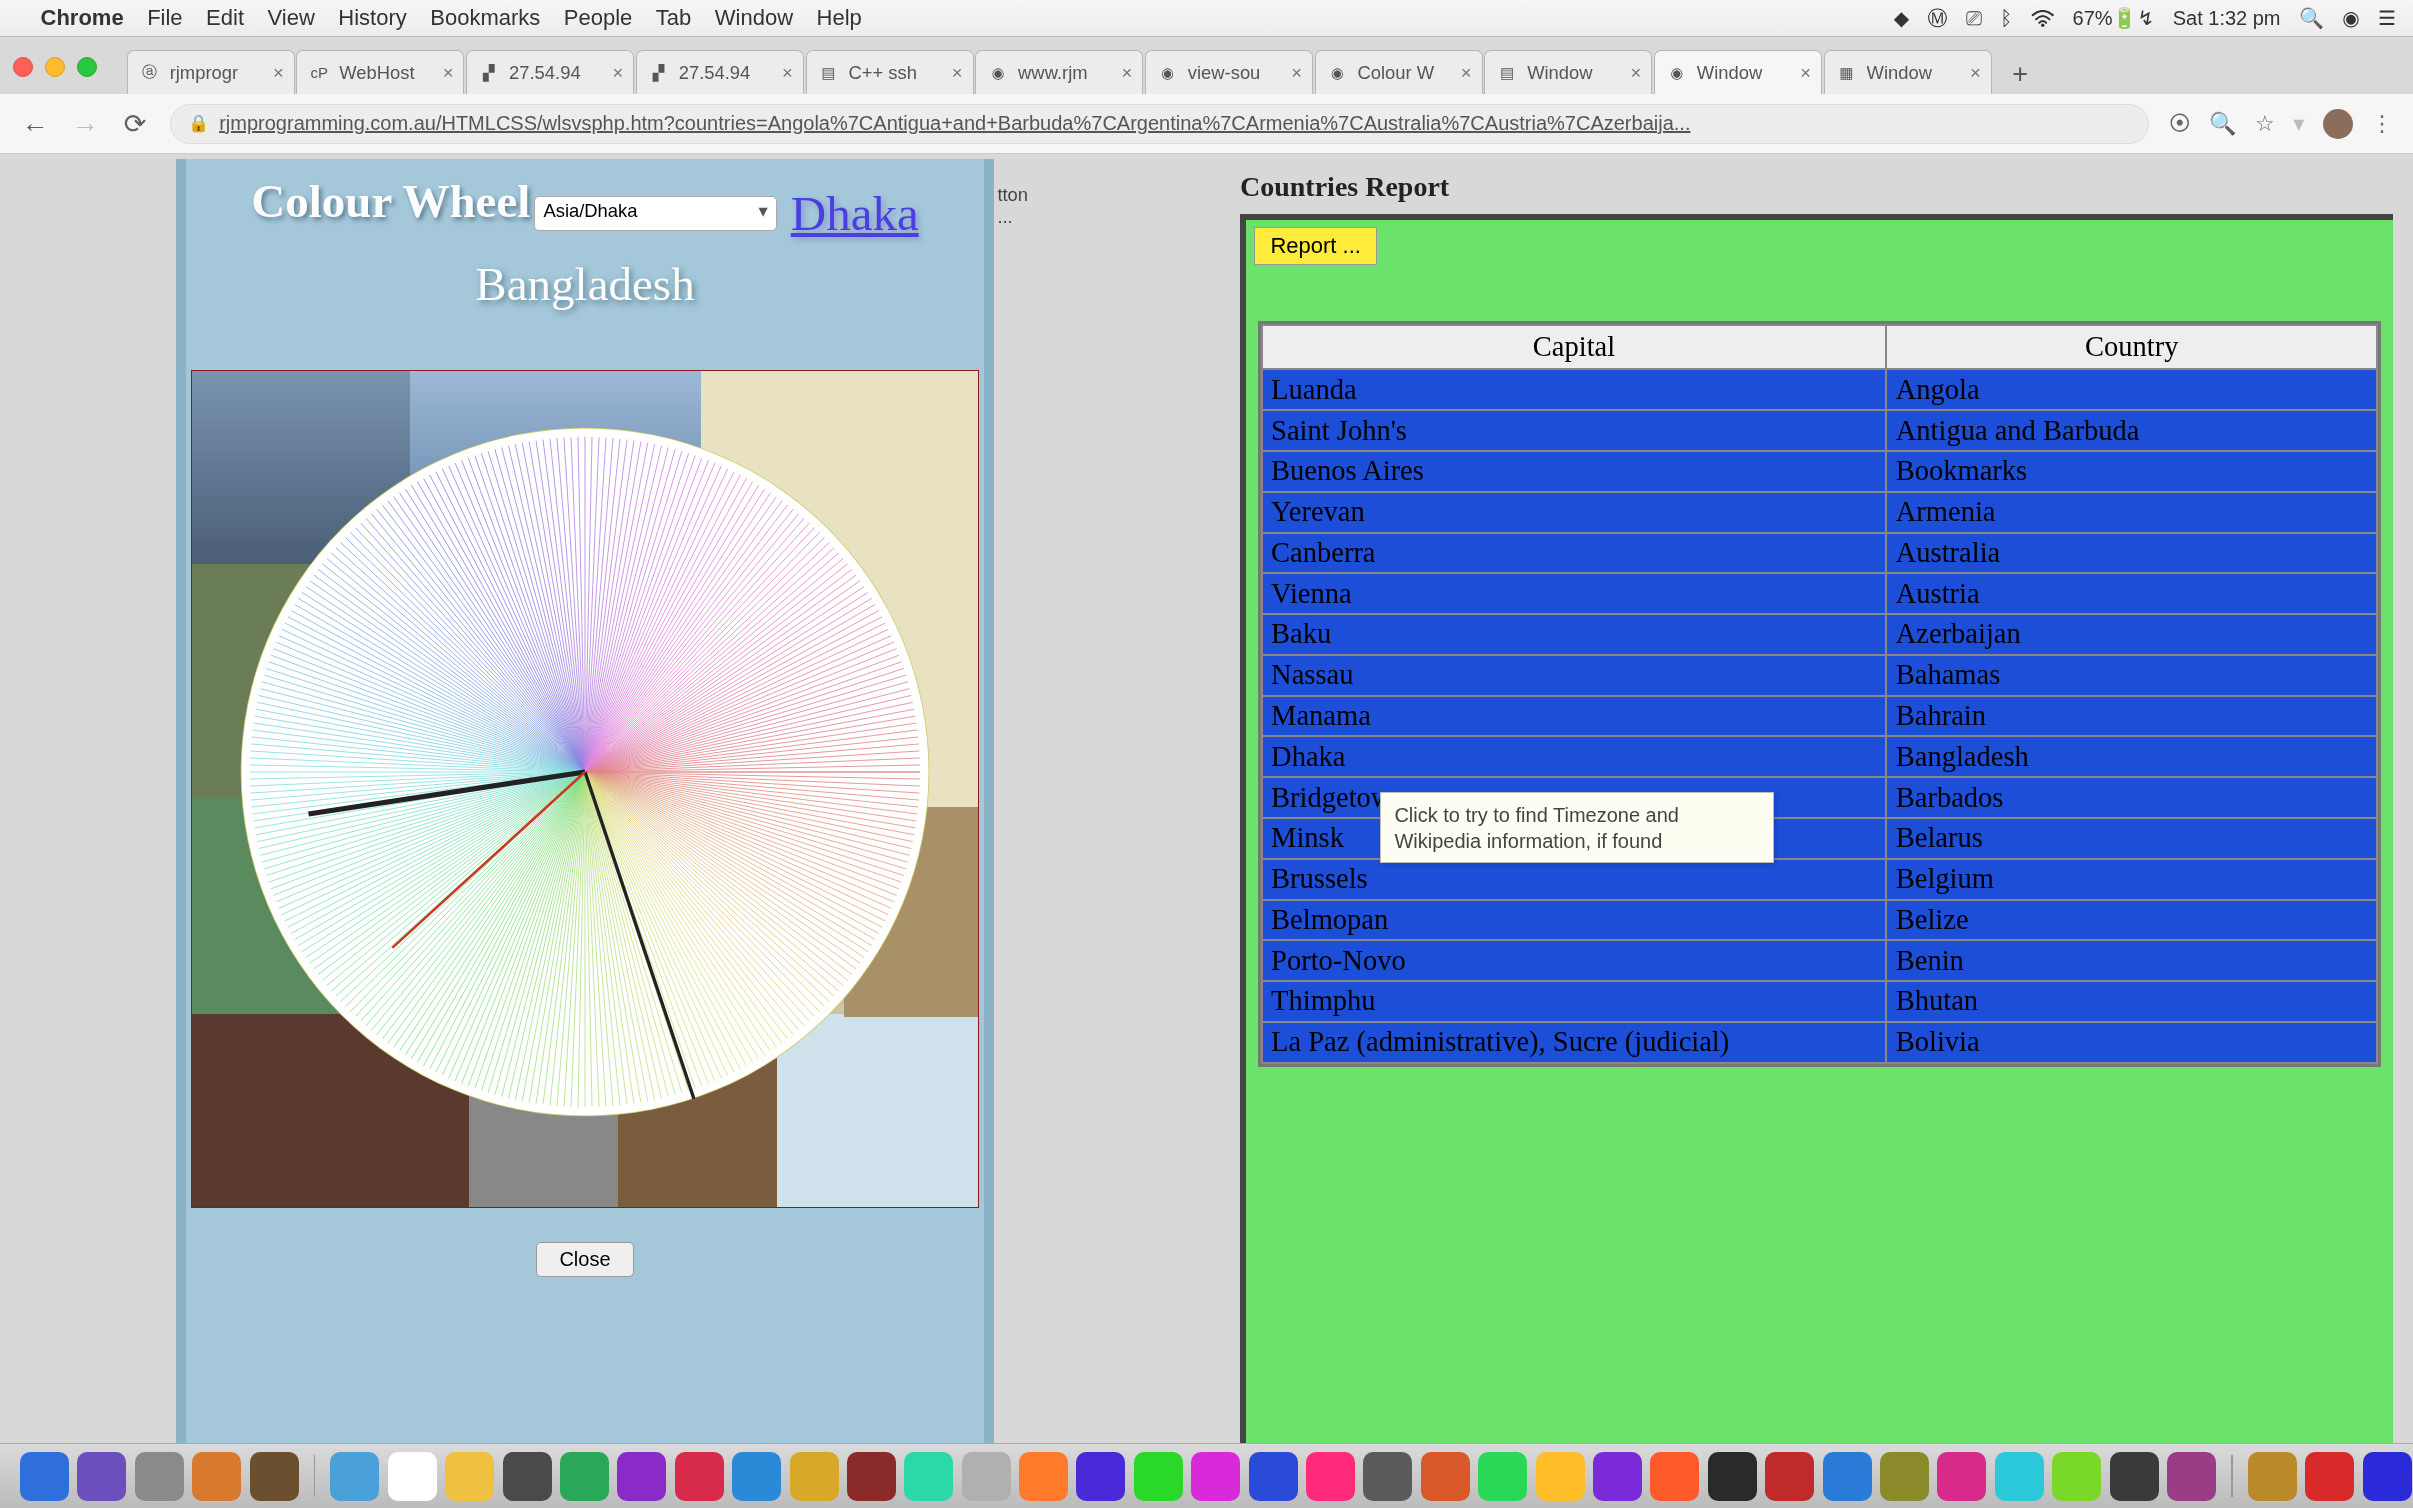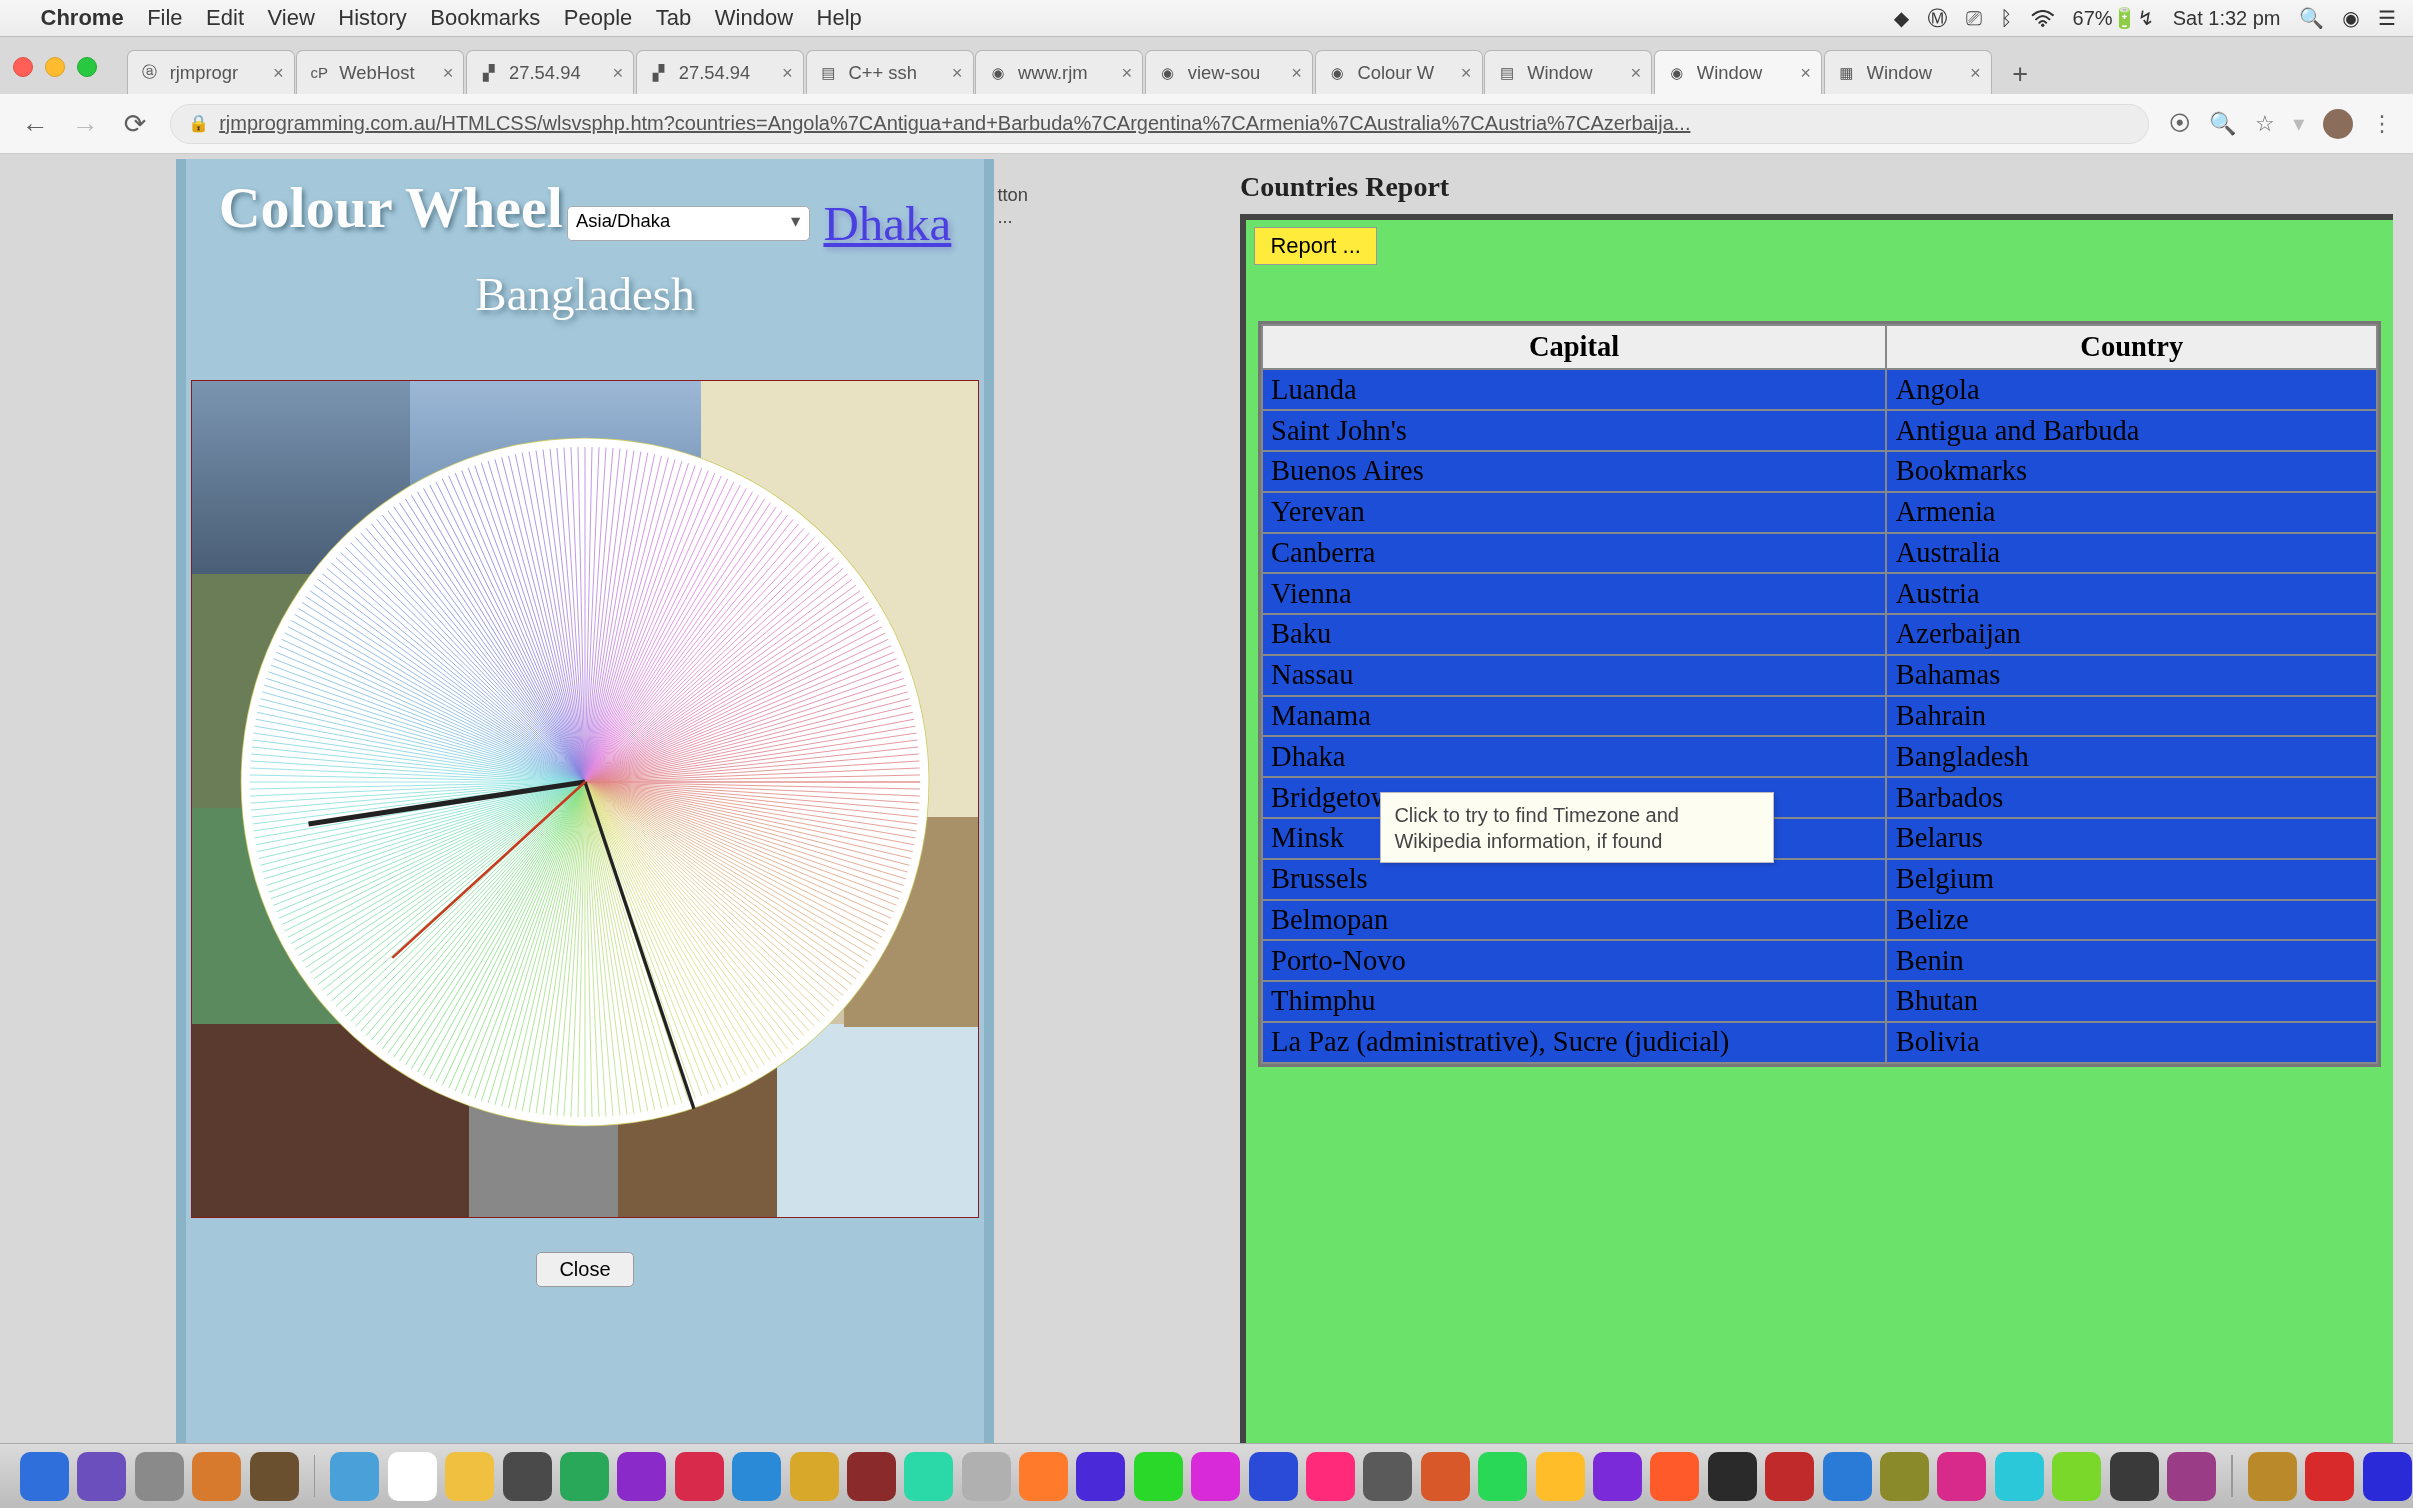--- a/index.html
+++ b/index.html
@@ -107,21 +107,21 @@
   width: 818px;
   height: 100%;
   background: #a4c8da;
   border-left: 10px solid #8ab3c8;
   border-right: 10px solid #8ab3c8;
   padding: 15px 0 0 0;
   text-align: center;
 }
 .left-pane h1 {
   font-family: Georgia, serif;
-  font-size: 58px;
+  font-size: 47px;
   color: #fdfdfd;
   text-shadow: 2.5px 2.5px 5px #5a7e90;
   display:inline;
 }
 .tz-select{
   display:inline-block;
   width:243px;
   height:35px;
   background:#fff;
   border:0.8px solid #aaa;
@@ -248,21 +248,21 @@
   background:#fff;
 }
 table.ctable{
   width:100%;
   border-collapse:collapse;
   font-family:"Times New Roman",serif;
   font-size:28.5px;
   color:#000;
 }
 table.ctable th{
-  font-weight:bold;
+  font-weight:normal;
   background:#eee;
   border:2.5px solid #888;
   padding:5px 8.4px;
 }
 table.ctable td{
   border:2.5px solid #888;
   padding:3.4px 8.4px;
   background:#1d4ed8;
 }
 .tooltip{

